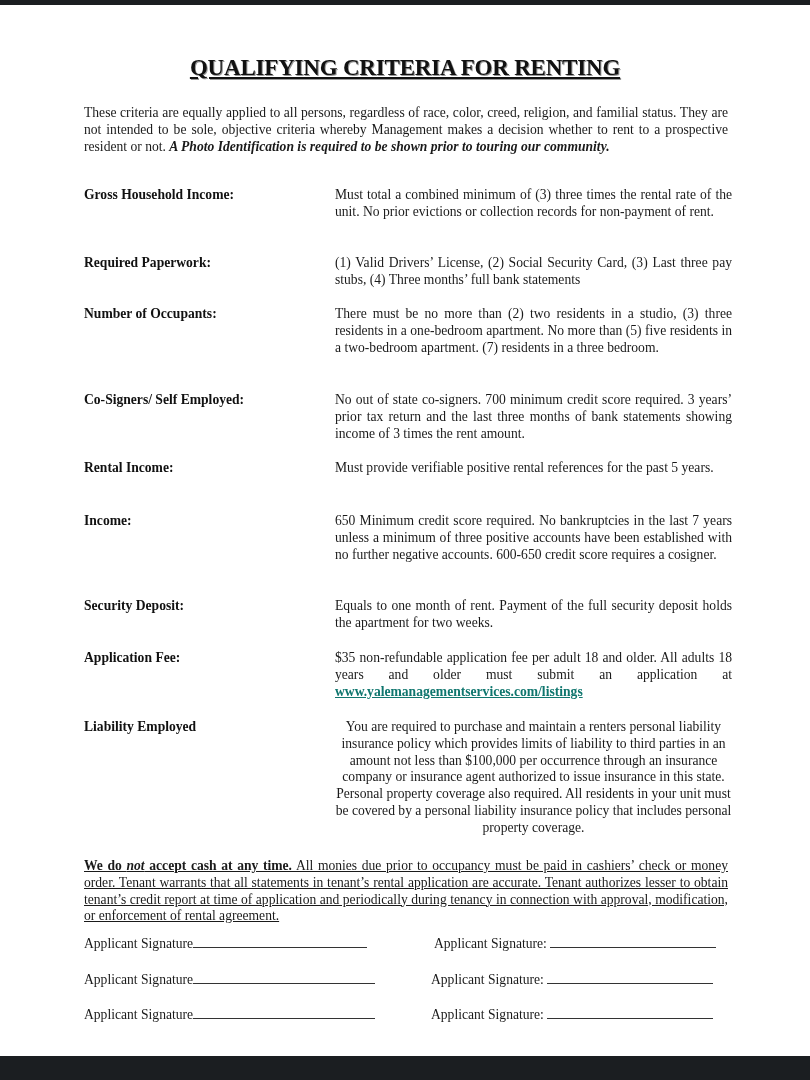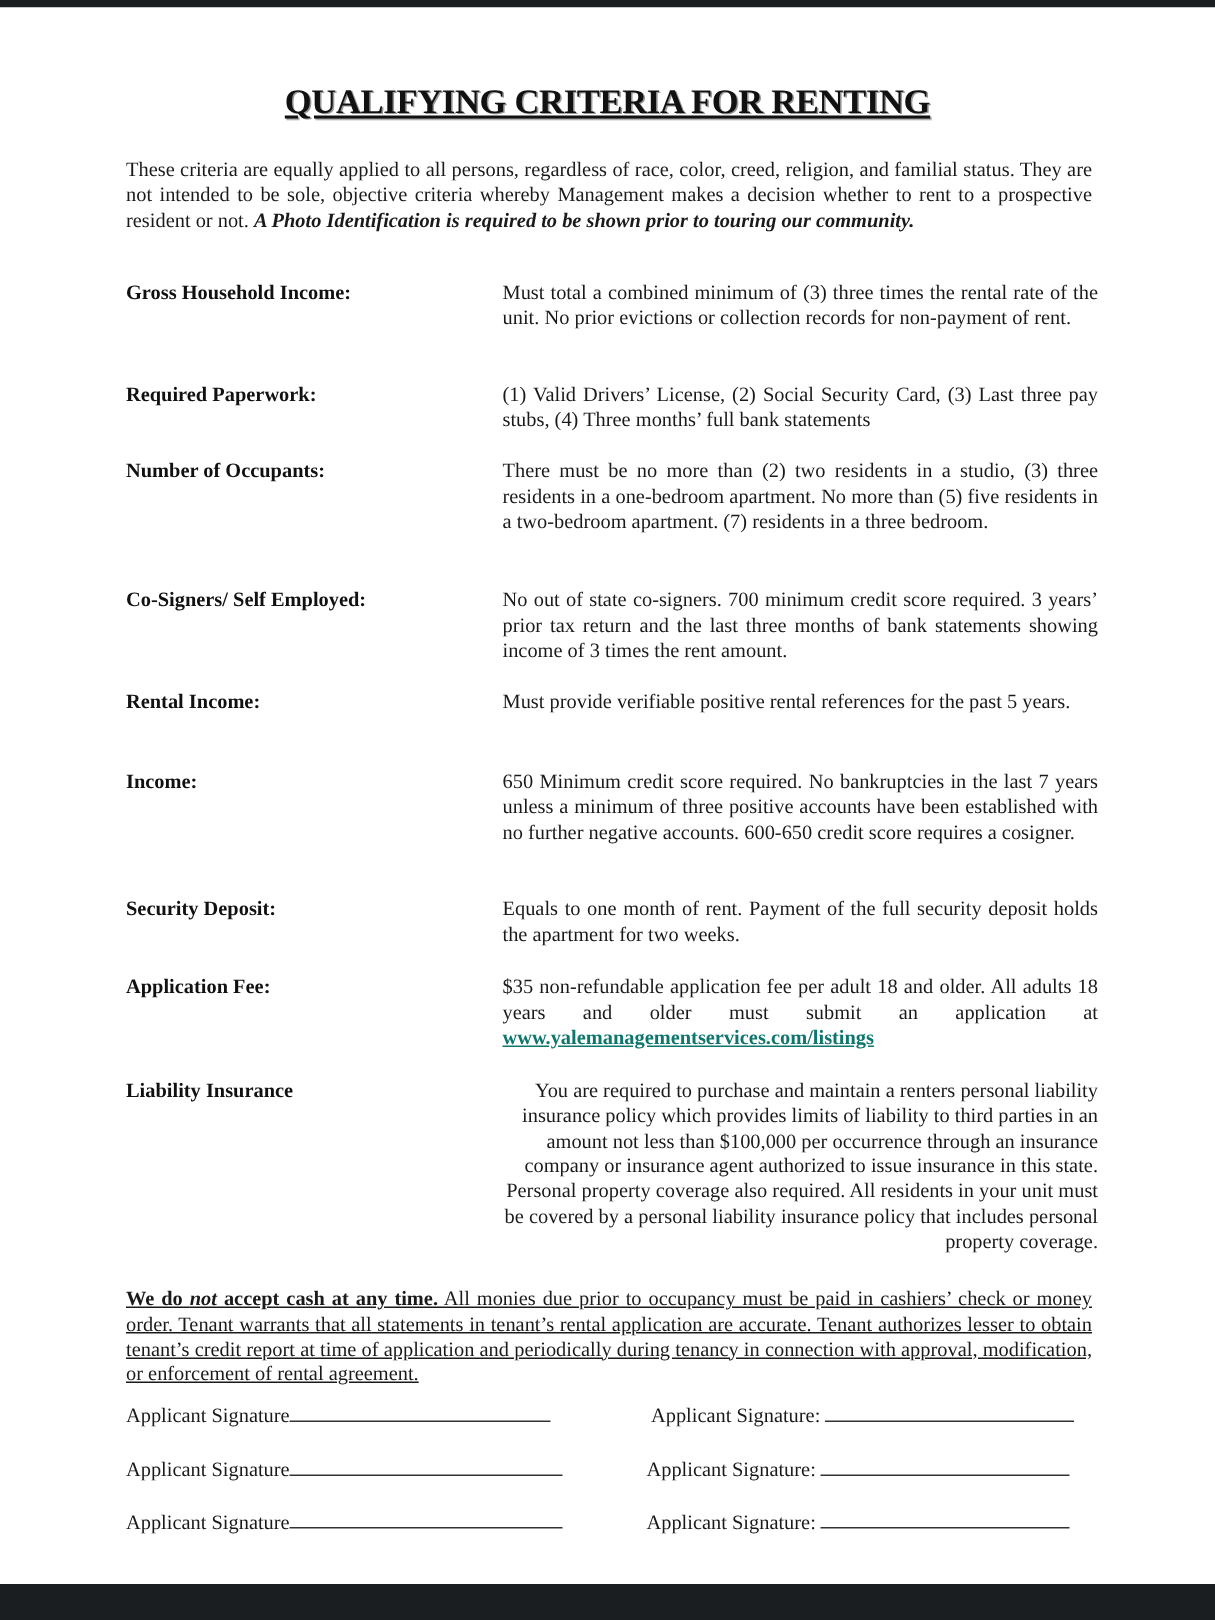--- a/index.html
+++ b/index.html
@@ -28,21 +28,21 @@
   .row { position: absolute; left: 84px; width: 644px; }
   .row .label {
     position: absolute; left: 0; top: 0; width: 240px;
     font-size: 13.6px; font-weight: bold; color: #111;
     line-height: 16.8px;
   }
   .row .value {
     position: absolute; left: 251px; top: 0; width: 397px;
     font-size: 13.6px; line-height: 16.8px; text-align: justify;
   }
-  .row .value.left { text-align: right; }
+  .row .value.left { text-align: center; }
   .link { color: #0f766e; text-decoration: underline; font-weight: bold; }
 
   .footer {
     position: absolute; left: 84px; top: 853px; width: 644px;
     font-size: 13.6px; line-height: 16.8px; text-align: justify; text-decoration: underline;
   }
   .footer .bold { font-weight: bold; }
 
   .sig { position: absolute; font-size: 13.6px; white-space: nowrap; }
   .sig .line { display: inline-block; border-bottom: 1px solid #333; vertical-align: baseline; height: 12px; }
@@ -91,21 +91,21 @@
     <div class="label">Security Deposit:</div>
     <div class="value">Equals to one month of rent.  Payment of the full security deposit holds the apartment for two weeks.</div>
   </div>
 
   <div class="row" style="top:645px;">
     <div class="label">Application Fee:</div>
     <div class="value"><span>$35 non-refundable application fee per adult 18 and older.   All adults 18 years and older must submit an application at</span> <span class="link">www.yalemanagementservices.com/listings</span></div>
   </div>
 
   <div class="row" style="top:714px;">
-    <div class="label">Liability Insurance</div>
+    <div class="label">Liability Employed</div>
     <div class="value left">You are required to purchase and maintain a renters personal liability insurance policy which provides limits of liability to third parties in an amount not less than $100,000 per occurrence through an insurance company or insurance agent authorized to issue insurance in this state. Personal property coverage also required. All residents in your unit must be covered by a personal liability insurance policy that includes personal property coverage.</div>
   </div>
 
   <div class="footer"><span class="bold">We do </span><span class="bold" style="font-style:italic;">not</span><span class="bold"> accept cash at any time.</span><span>  All monies due prior to occupancy must be paid in cashiers’ check or money order. Tenant warrants that all statements in tenant’s rental application are accurate.  Tenant authorizes lesser to obtain tenant’s credit report at time of application and periodically during tenancy in connection with approval, modification, or enforcement of rental agreement.</span></div>
 
   <div class="sig" style="left:84px; top:930px;"><span>Applicant Signature</span><span class="line" style="width:174px;"></span></div>
   <div class="sig" style="left:434px; top:930px;"><span>Applicant Signature:</span> <span class="line" style="width:166px;"></span></div>
 
   <div class="sig" style="left:84px; top:966px;"><span>Applicant Signature</span><span class="line" style="width:182px;"></span></div>
   <div class="sig" style="left:431px; top:966px;"><span>Applicant Signature:</span> <span class="line" style="width:166px;"></span></div>

